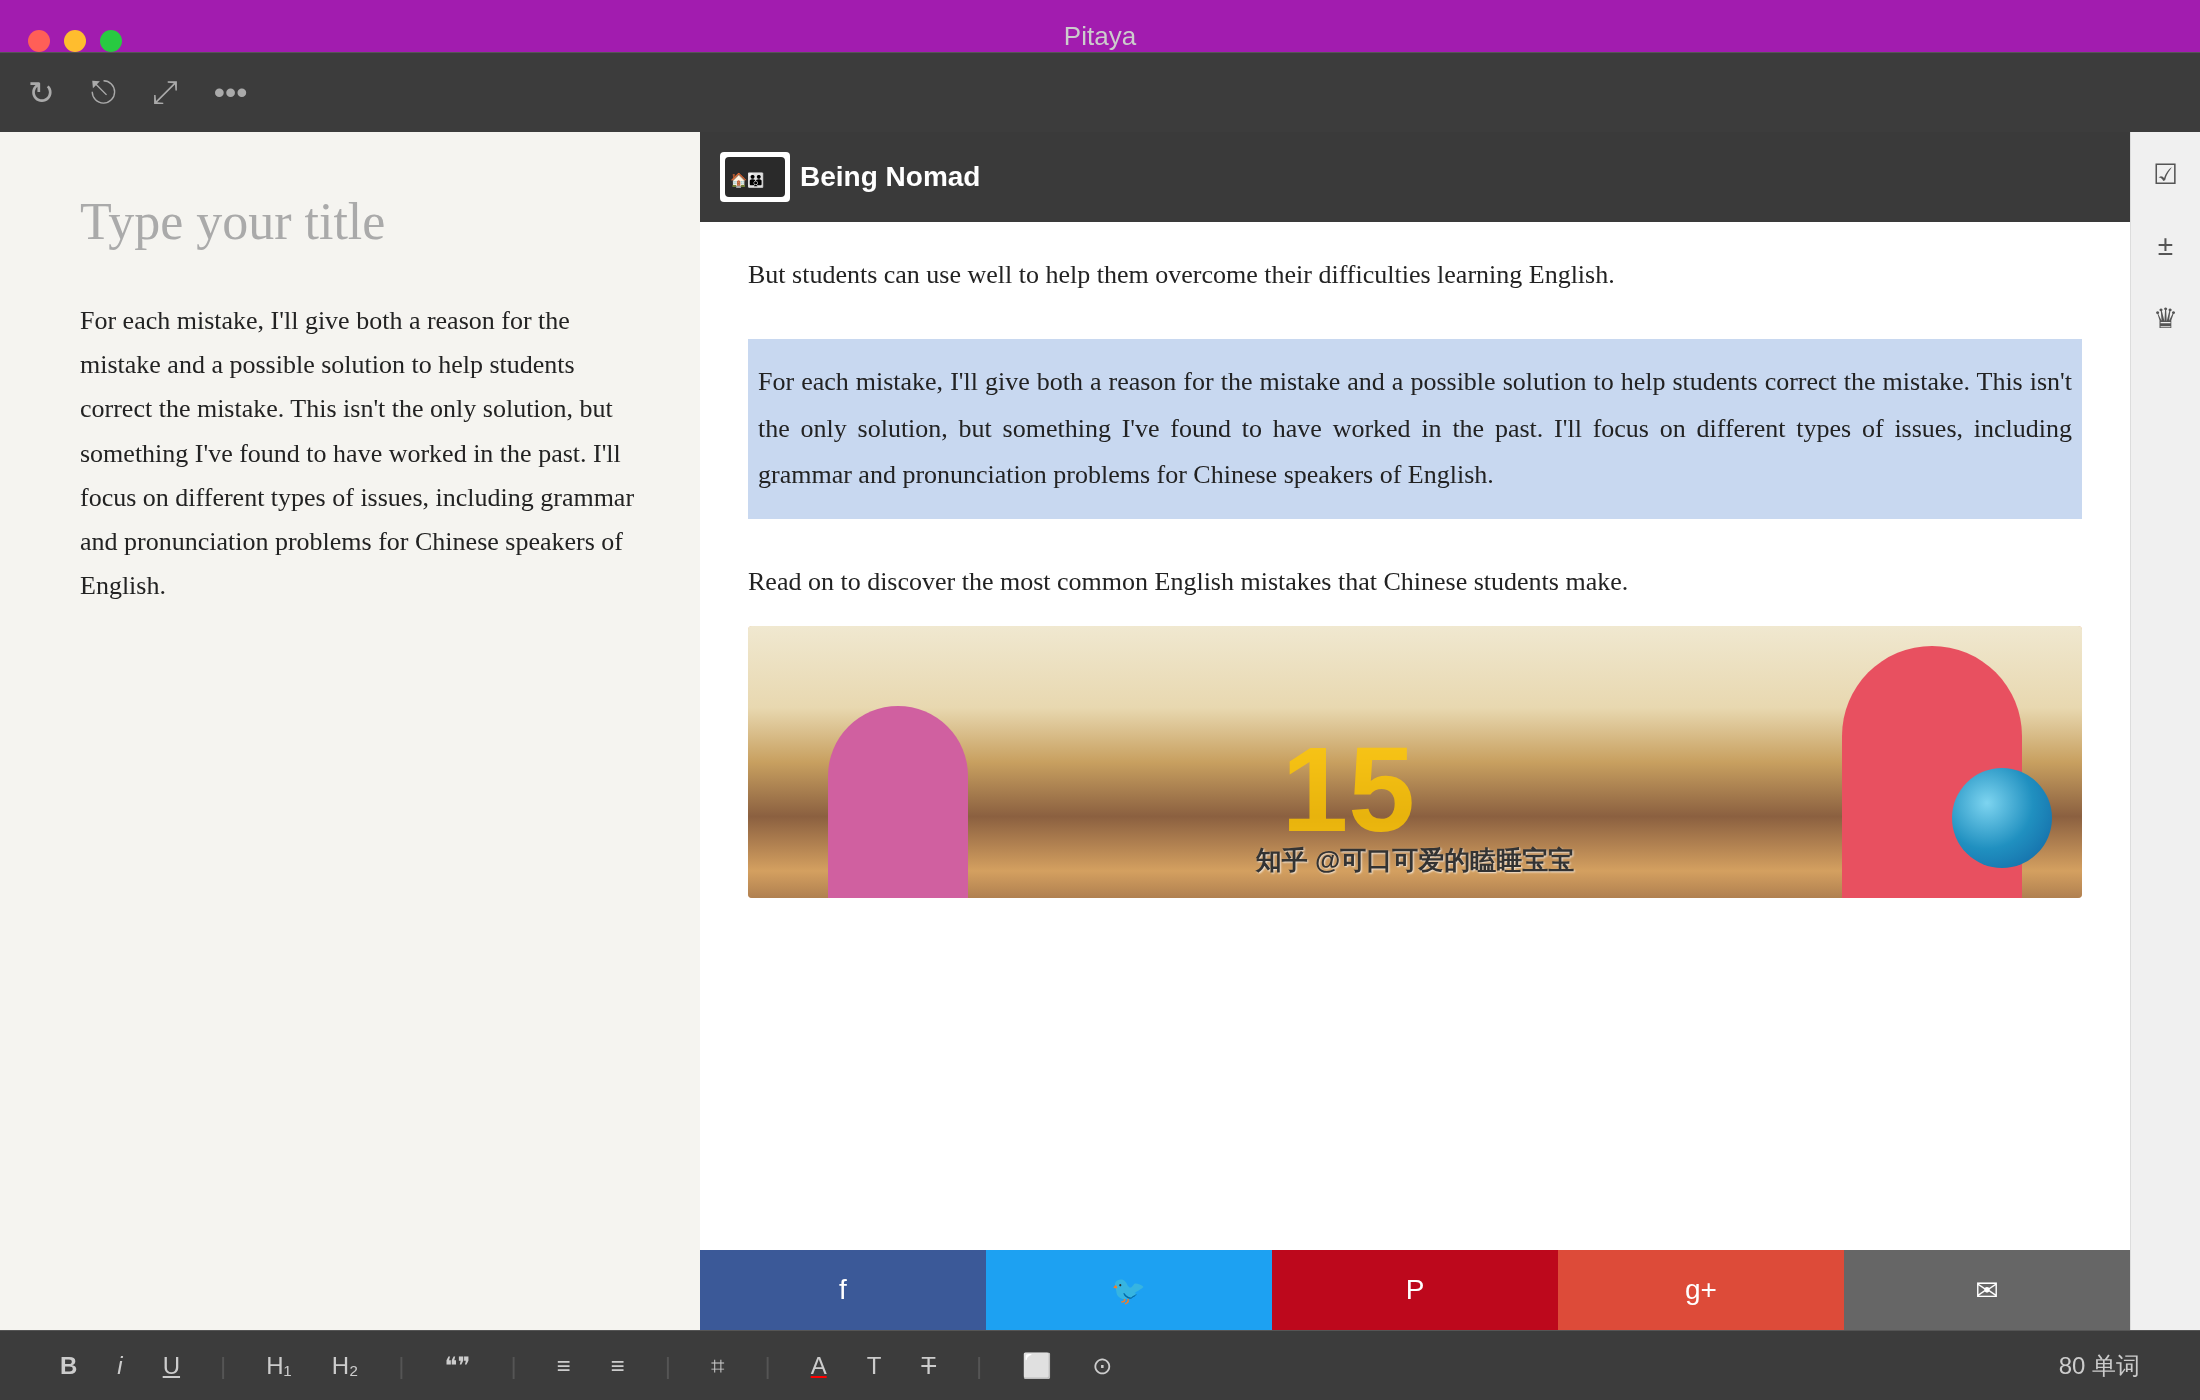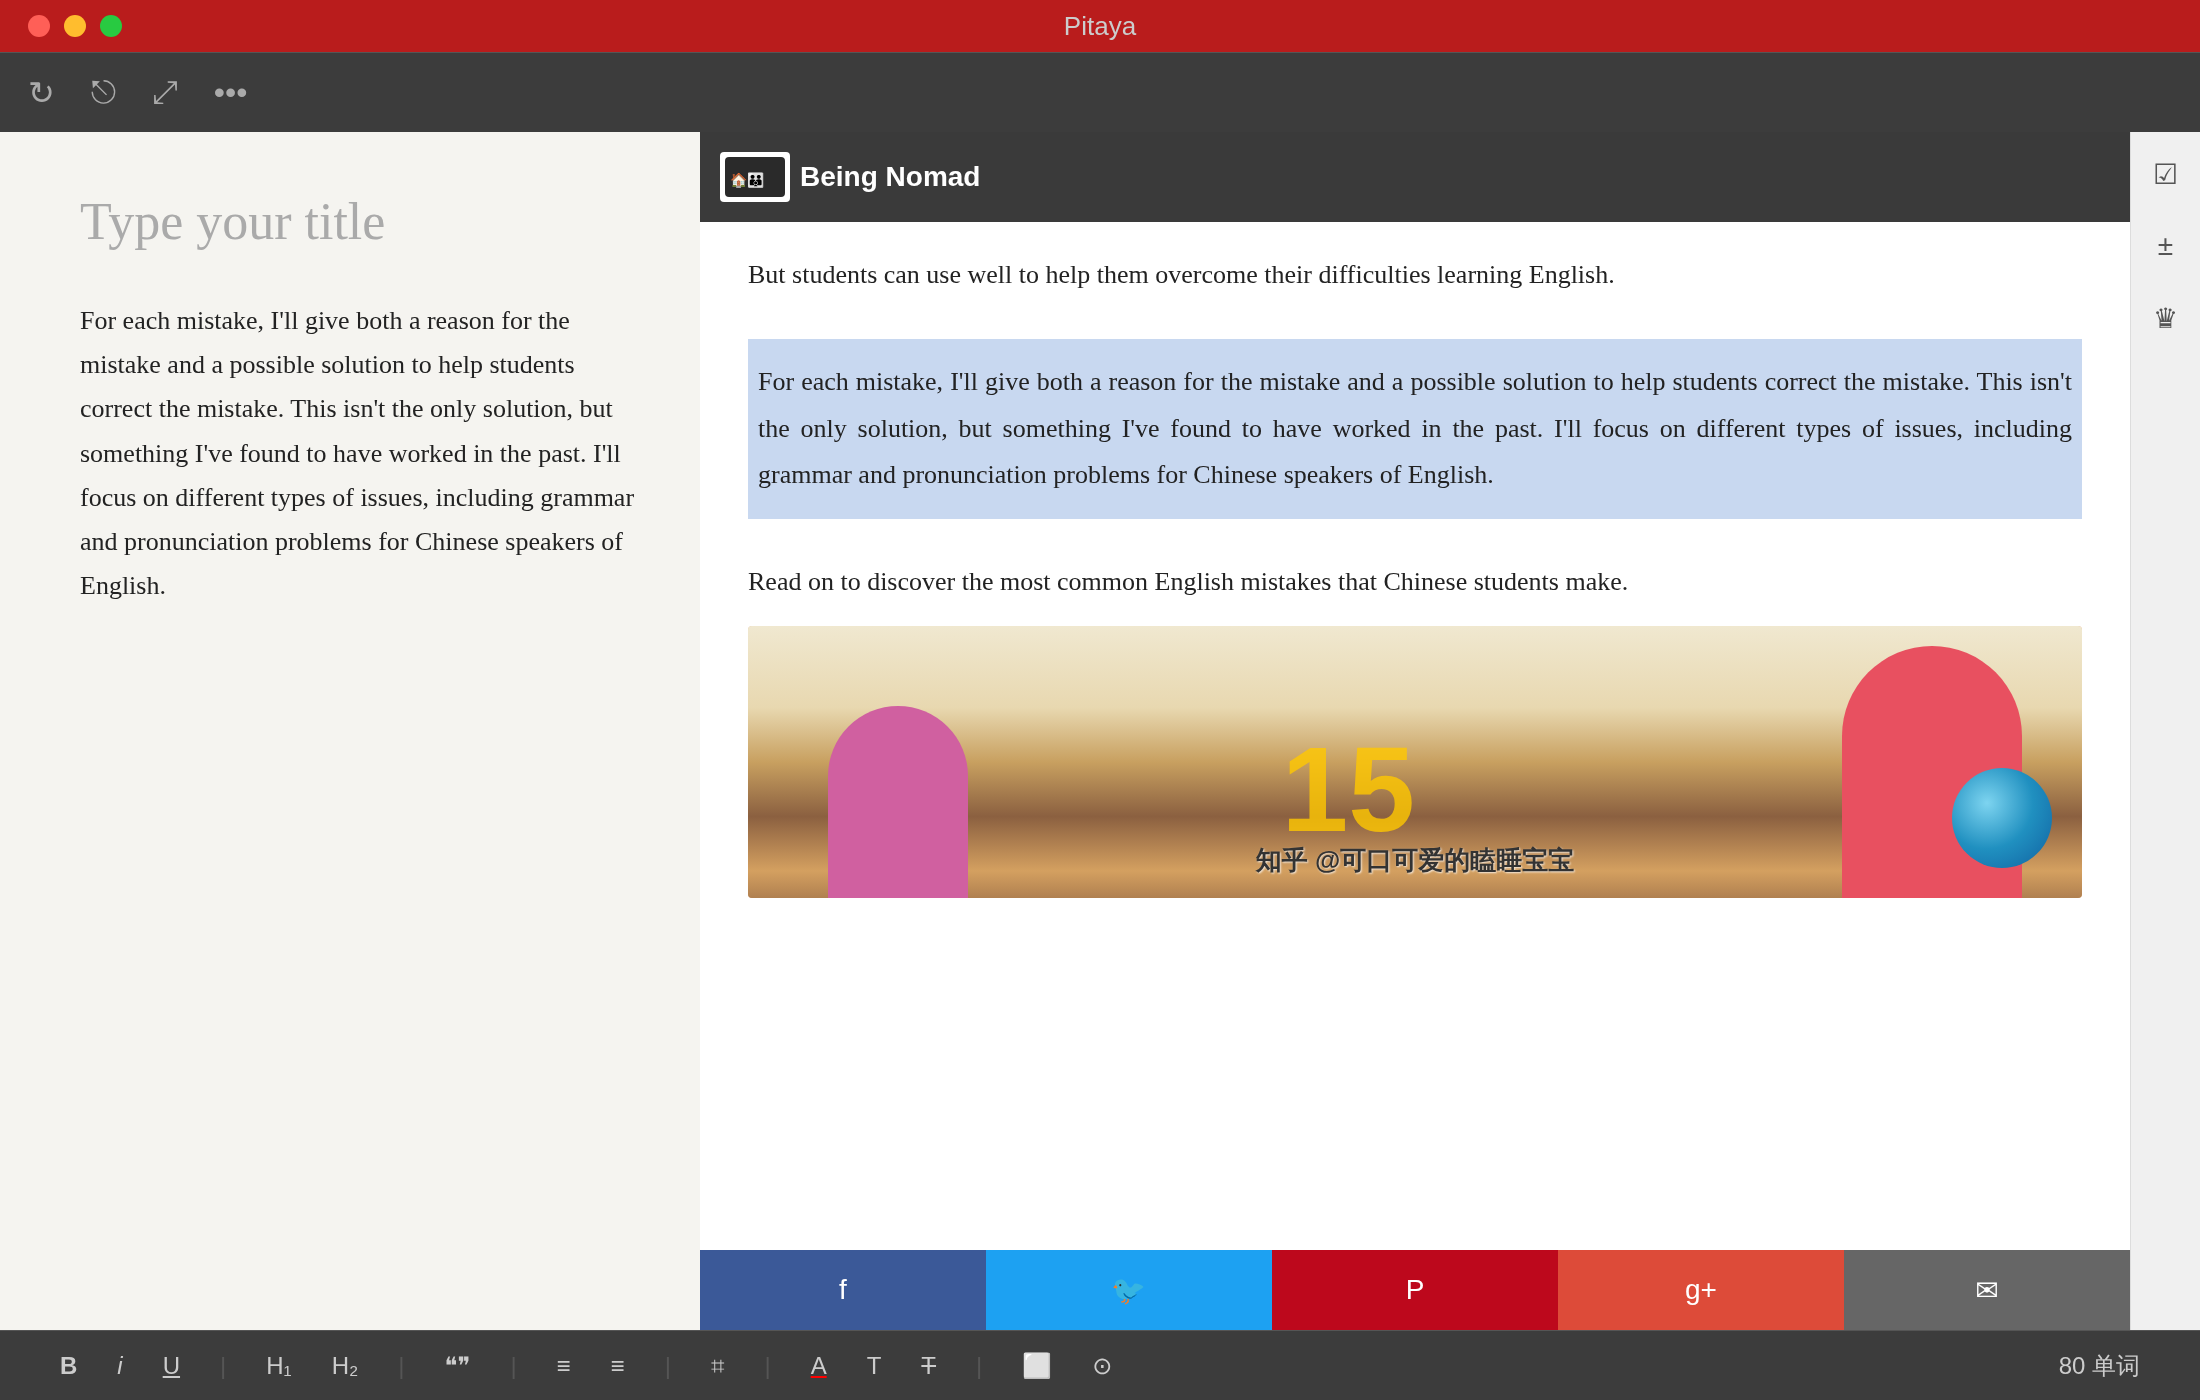--- a/index.html
+++ b/index.html
@@ -9,23 +9,23 @@
       background: #2b2b2b;
       font-family: -apple-system, BlinkMacSystemFont, 'Helvetica Neue', Arial, sans-serif;
       overflow: hidden;
       position: relative;
     }
 
     
     .title-bar {
       width: 100%;
       height: 52px;
-      background: #b91c1c;
-      display: flex;
-      align-items: center;
+      background: #a21caf;
+      display: flex;
+      align-items: flex-end;
       justify-content: center;
       position: relative;
     }
     .title-bar-title {
       color: #ccc;
       font-size: 26px;
     }
     .window-controls {
       position: absolute;
       left: 28px;

